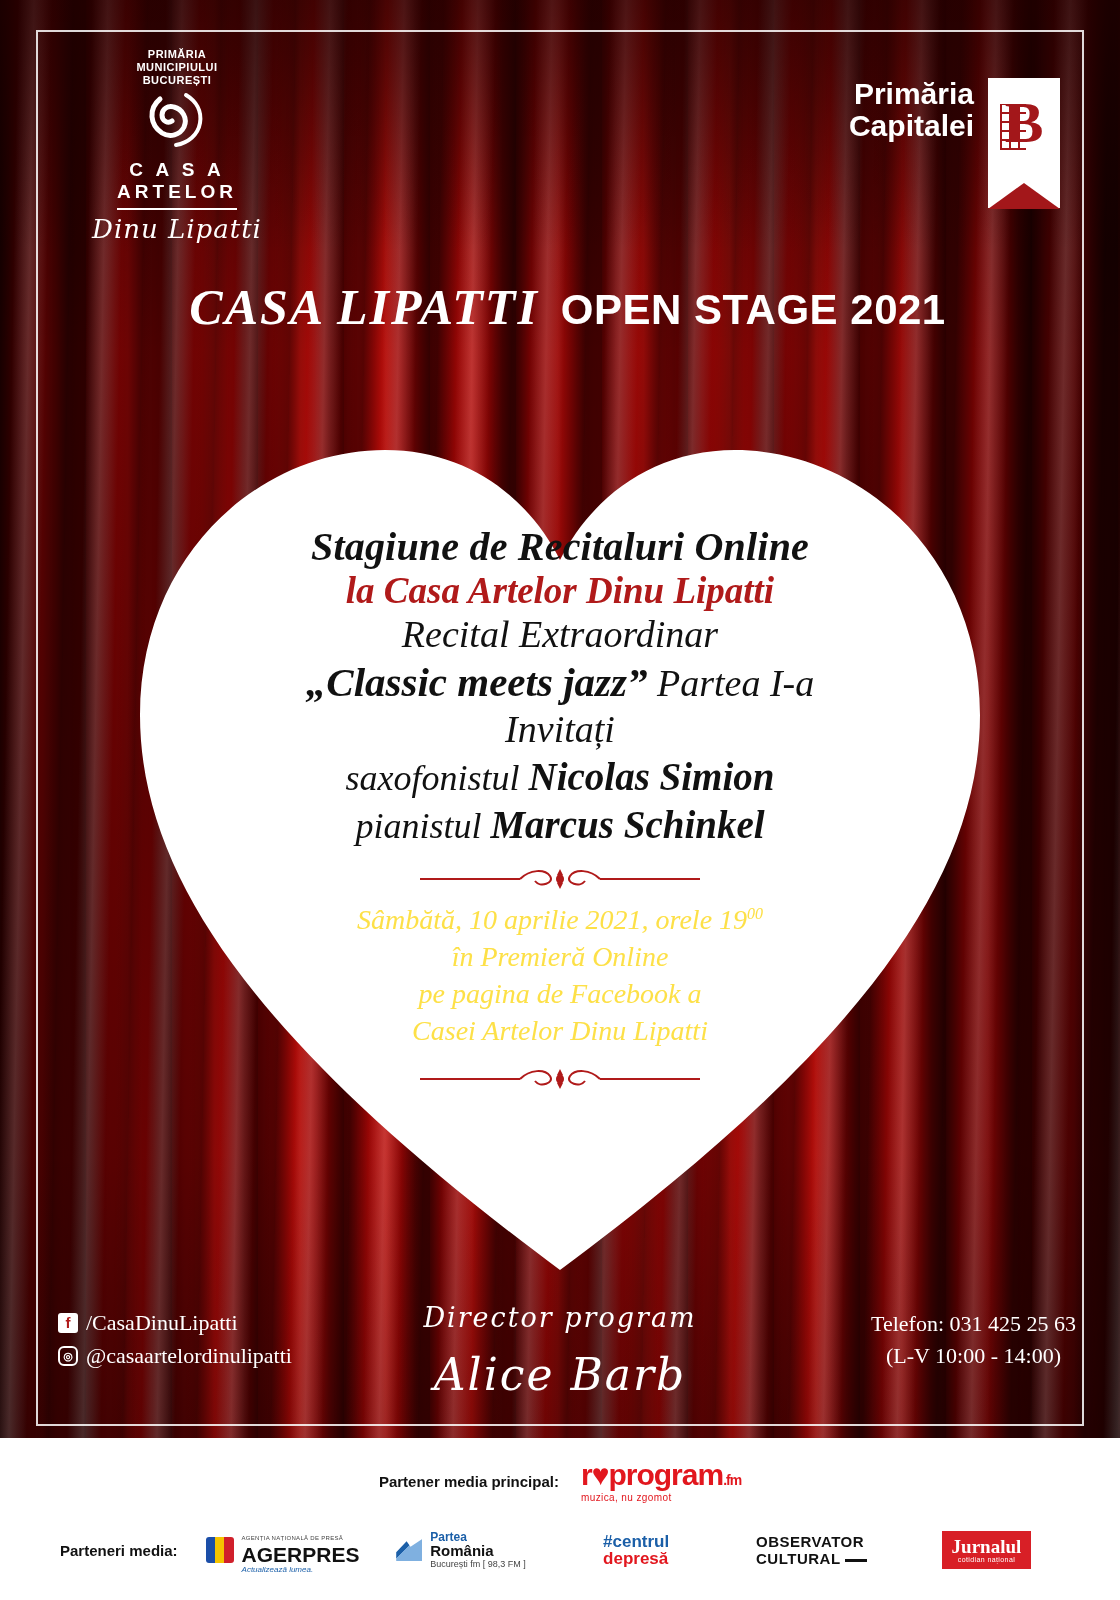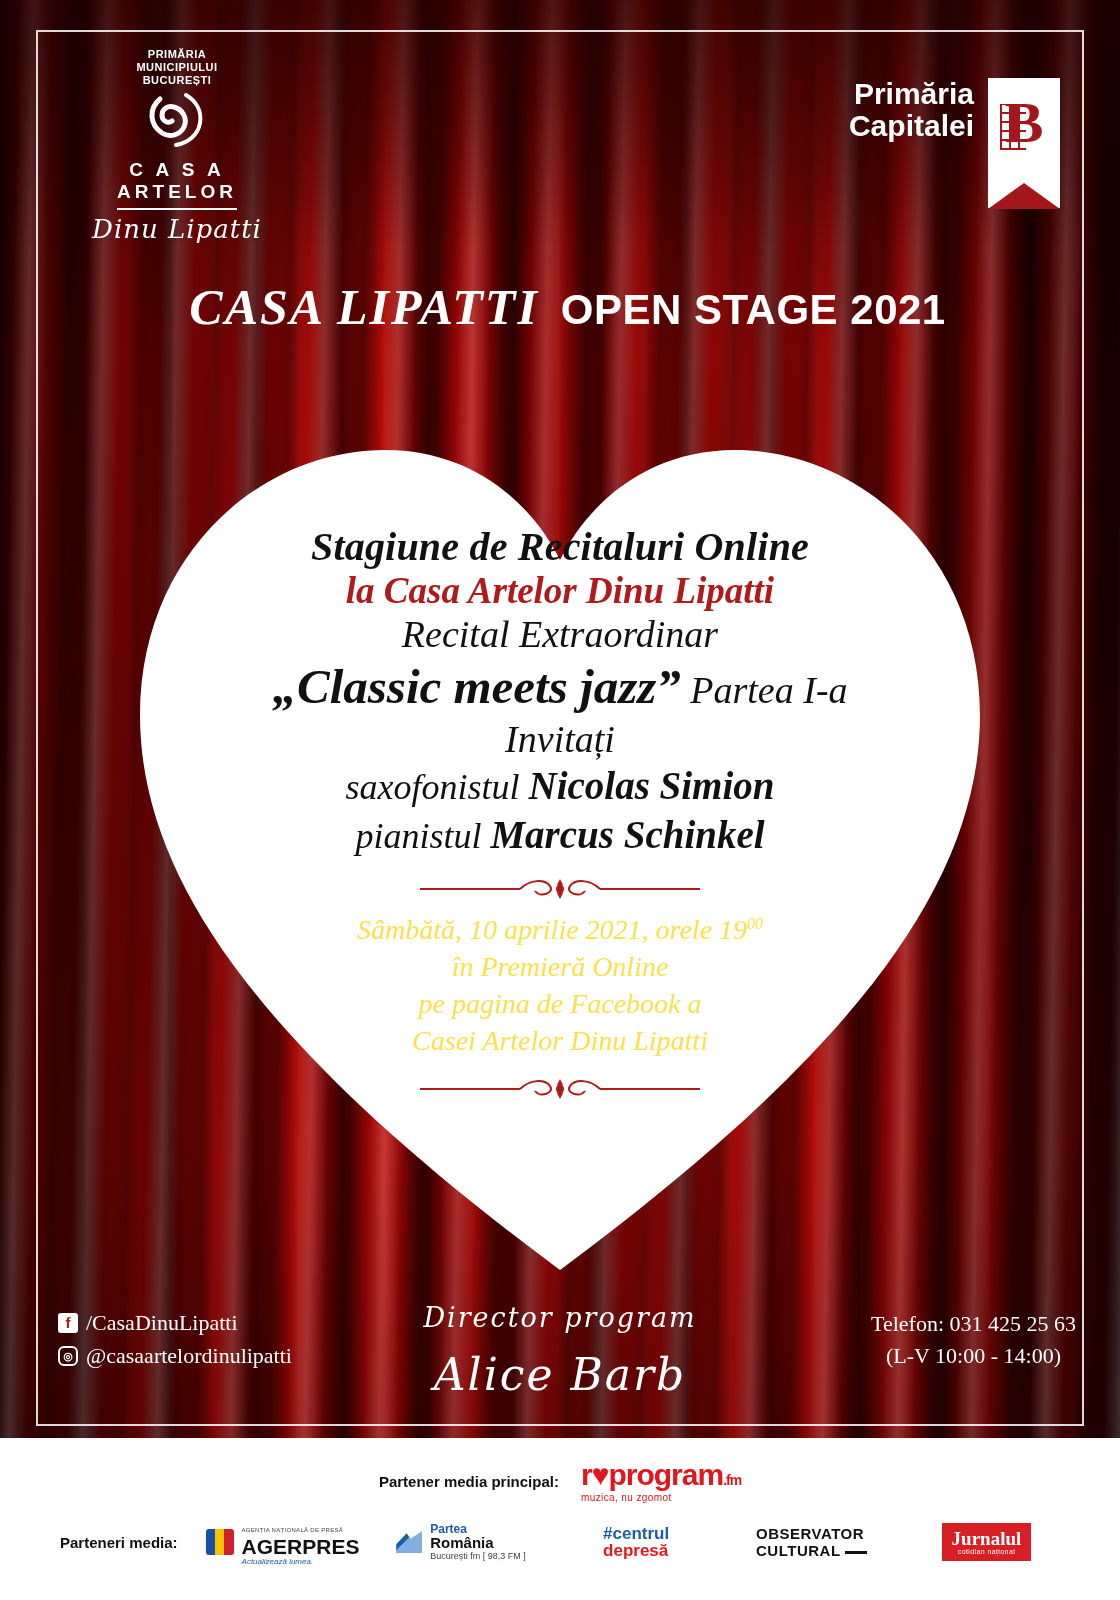--- a/index.html
+++ b/index.html
@@ -146,21 +146,21 @@
   .l1 {
     font-weight: bold; font-style: italic; font-size: 40px; line-height: 1.12;
     letter-spacing: 0.2px;
   }
   .l2 {
     font-weight: bold; font-style: italic; font-size: 37px; line-height: 1.15;
     color: #b01a1a;
   }
   .l3 { font-style: italic; font-size: 38px; line-height: 1.2; }
   .l4 { font-size: 38px; line-height: 1.2; font-style: italic; }
-  .l4 b { font-weight: bold; font-size: 49px; }
+  .l4 b { font-weight: bold; font-size: 41px; }
   .l5 { font-style: italic; font-size: 38px; line-height: 1.2; }
   .l6 { font-style: italic; font-size: 36px; line-height: 1.25; }
   .l6 b { font-weight: bold; font-size: 39px; }
 
   .divider {
     margin: 16px auto 10px; width: 300px; height: 26px;
     color: #b01a1a;
   }
   .heart-date {
     font-style: italic; font-size: 28px; line-height: 1.32; color: #fde047;
@@ -214,21 +214,21 @@
     font-family: "Liberation Sans", sans-serif; font-weight: bold;
     font-size: 30px; color: #e2171e; letter-spacing: -1px; line-height: 1;
   }
   .romantic .fm { font-size: 14px; }
   .romantic-sub {
     font-family: "Liberation Sans", sans-serif; font-size: 10px; color: #e2171e;
     letter-spacing: 0.4px; margin-top: 2px;
   }
 
   .p-row {
-    position: absolute; left: 0; right: 0; top: 80px;
+    position: absolute; left: 0; right: 0; top: 88px;
     display: flex; align-items: center; gap: 28px; padding: 0 60px;
   }
   .p-row .lbl {
     font-family: "Liberation Sans", sans-serif; font-weight: bold; font-size: 15px; color: #111;
     white-space: nowrap;
   }
   .p-item { display: flex; align-items: center; gap: 8px; flex: 1; justify-content: center; }
 
   .agerpres .top { font-family: "Liberation Sans", sans-serif; font-size: 6px; color: #444; letter-spacing: .3px; }
   .agerpres .mid { font-family: "Liberation Sans", sans-serif; font-weight: bold; font-size: 21px; color: #111; line-height: 1; }

